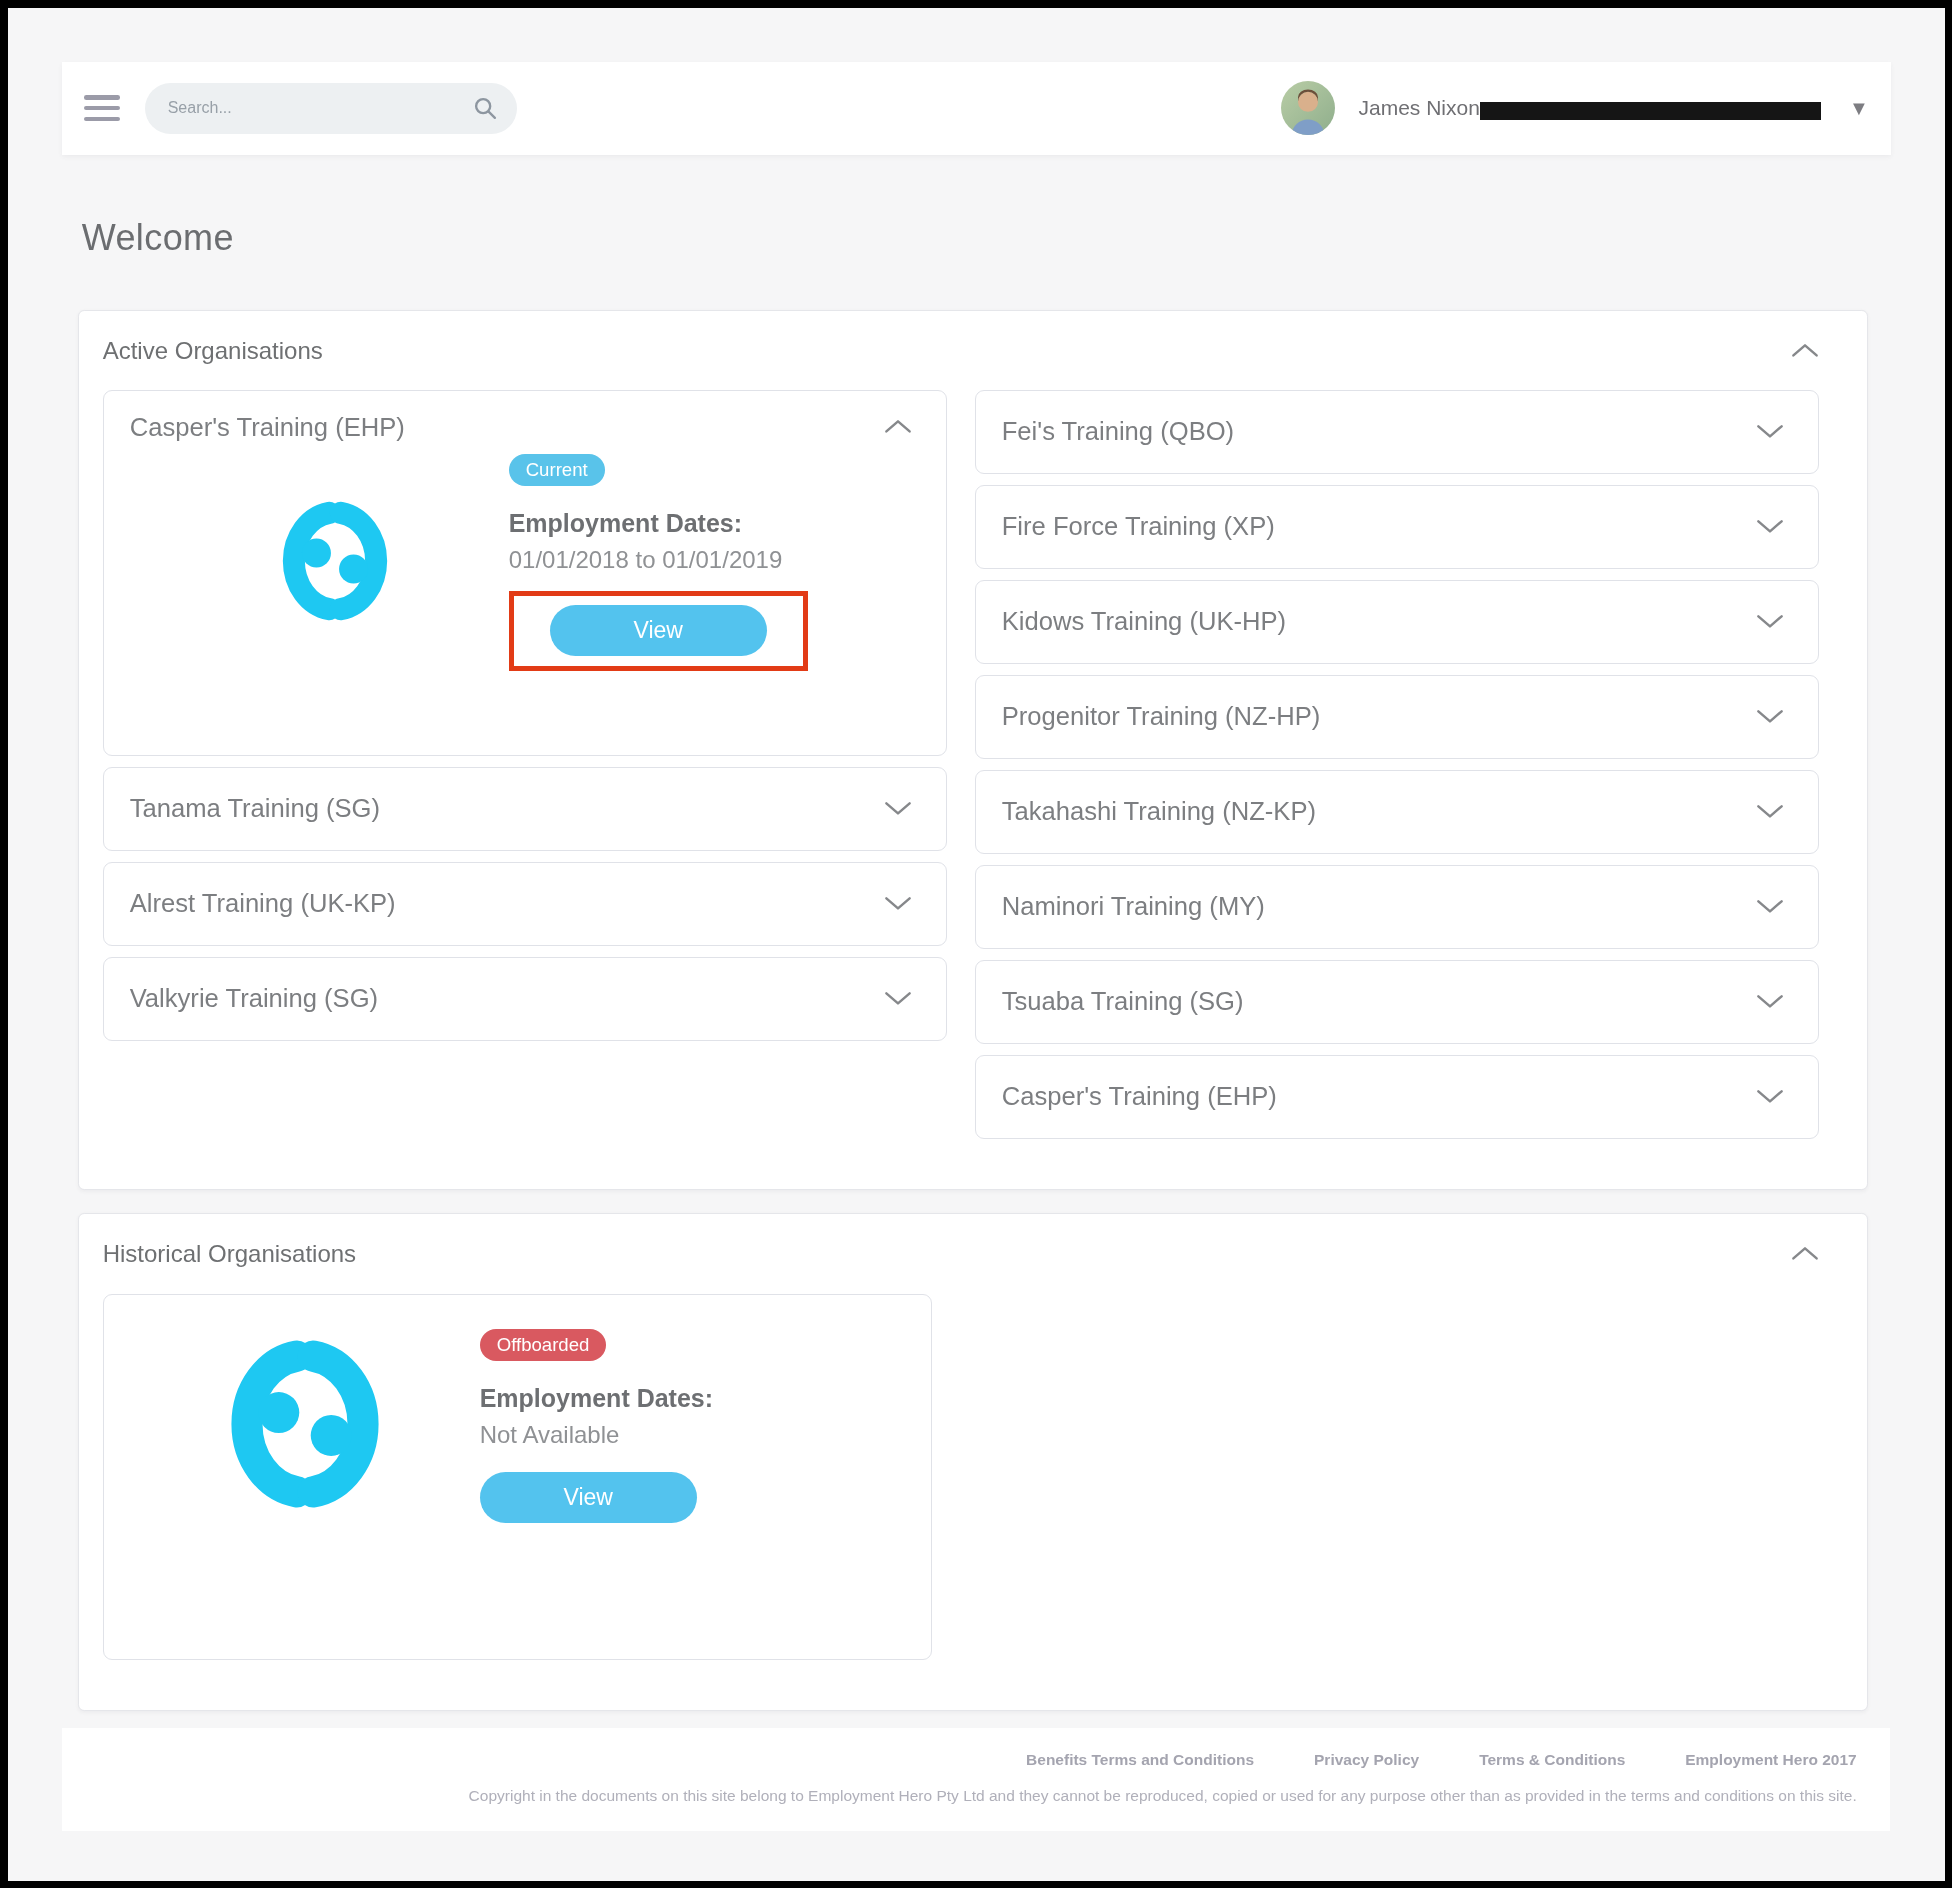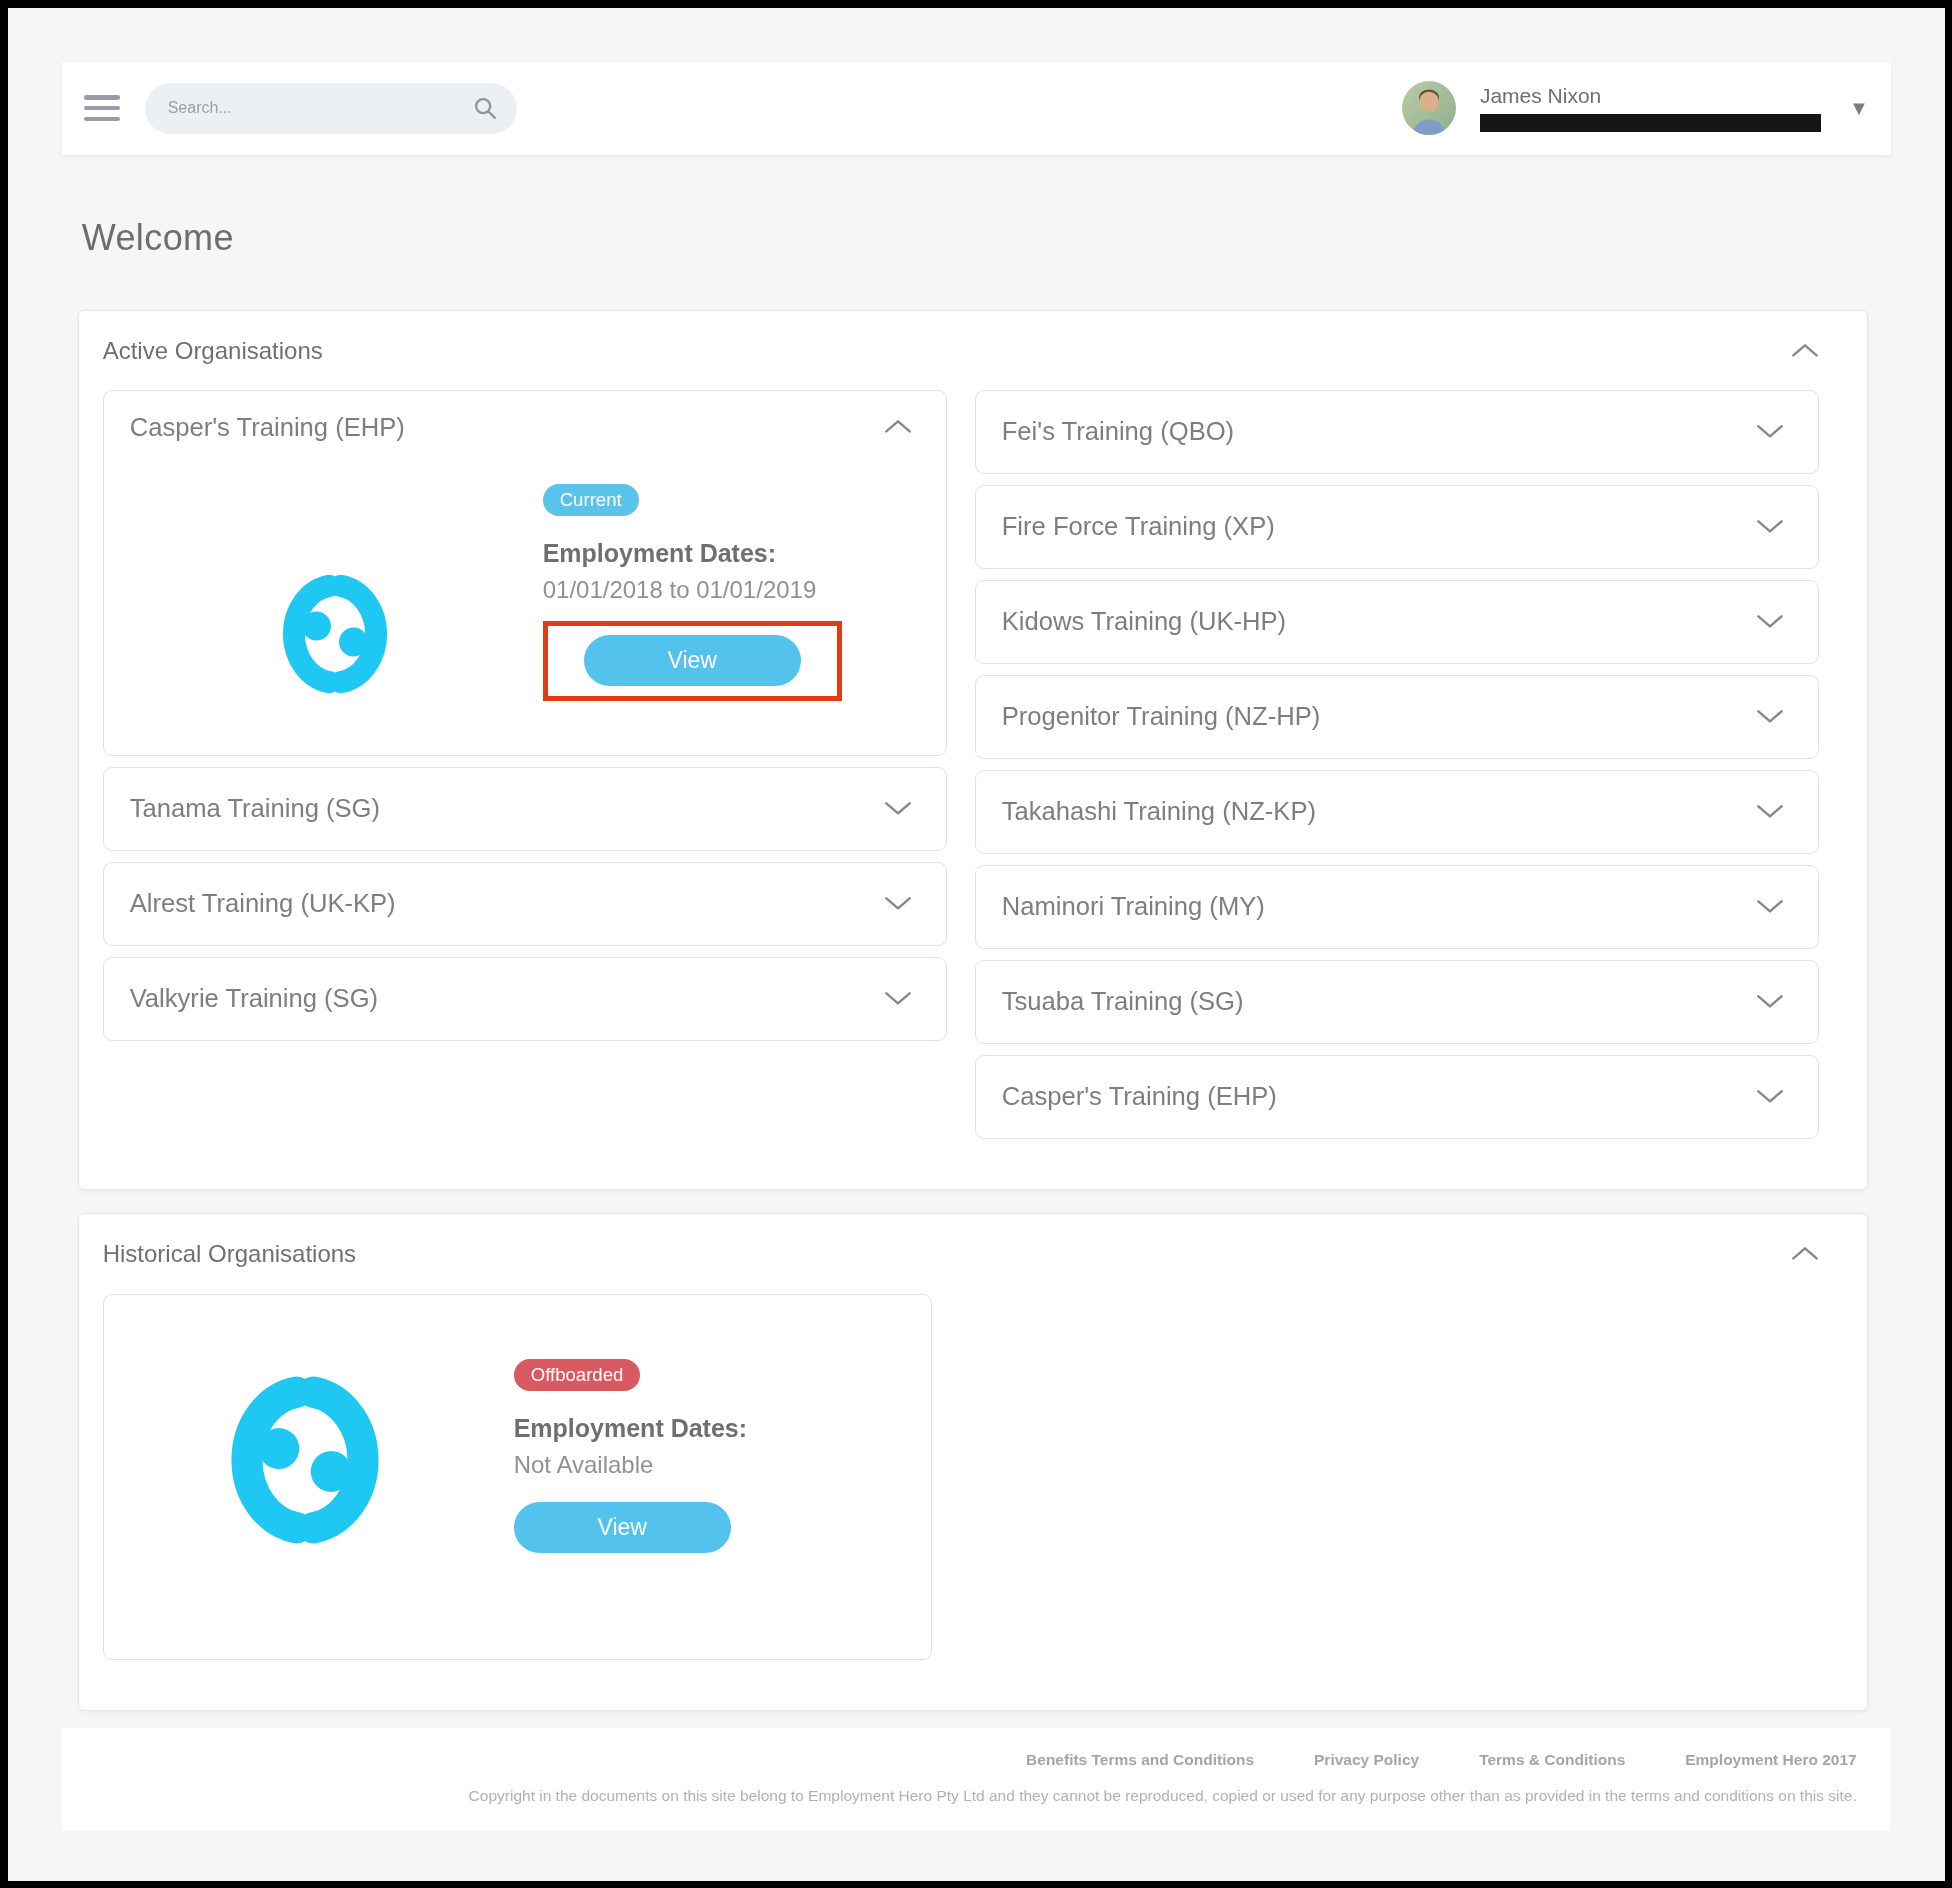--- a/index.html
+++ b/index.html
@@ -31,21 +31,21 @@
   }
   .search-pill input{
     border:none;outline:none;background:transparent;
     font-family:"Liberation Sans",sans-serif;
     font-size:16px;color:#7f1d1d;padding:0 54px 0 23px;width:100%;
   }
   .search-pill input::placeholder{color:#98a0a8;}
   .search-glyph{position:absolute;right:18.6px;top:13px;width:25px;height:25px;}
   .user-cluster{margin-left:auto;display:flex;align-items:center;}
   .avatar{width:54px;height:54px;border-radius:50%;overflow:hidden;flex:0 0 auto;}
-  .user-text{margin-left:24px;display:flex;flex-direction:column;}
+  .user-text{margin-left:24px;display:flex;flex-direction:row;text-align:right;}
   .user-name{font-size:21px;color:#6f6f73;}
   .redacted{margin-top:6.2px;width:341px;height:18px;background:#151515;}
   .caret-down{margin-left:28px;font-size:20px;color:#7d7d82;line-height:1;}
   
   .welcome{
     margin:62px 0 0 74px;font-size:36px;font-weight:300;
     color:#6b6d70;letter-spacing:0.4px;
   }
   .panel{
     margin:51px 77px 0 70px;background:#fff;
@@ -63,21 +63,21 @@
     background:#fff;border:0.8px solid #e0e2e8;border-radius:9px;
     margin-bottom:11px;box-sizing:border-box;
   }
   .card.collapsed{
     height:84px;display:flex;align-items:center;justify-content:space-between;
     padding:0 34px 0 26px;cursor:pointer;
   }
   .card-title{font-size:25.6px;color:#7c7e81;}
   .card.expanded{padding:22px 34px 31px 26px;min-height:366px;}
   .card.expanded .head{display:flex;align-items:center;justify-content:space-between;}
-  .expanded-content{display:flex;align-items:flex-end;margin-top:42px;gap:34px;}
+  .expanded-content{display:flex;align-items:center;margin-top:12px;}
   .logo-wrap{margin-left:147px;flex:0 0 auto;}
   .info-col{margin-left:116px;display:flex;flex-direction:column;align-items:flex-start;}
   .badge{
     border-radius:18.6px;color:#fff;font-size:18.6px;padding:7px 17px;line-height:1;
   }
   .badge.current{background:#59c3ea;}
   .badge.offboarded{background:#d95960;}
   .emp-label{margin-top:23px;font-size:25px;font-weight:bold;color:#6d6f72;}
   .emp-value{margin-top:7.7px;font-size:24px;color:#8f9194;}
   .view-btn{

